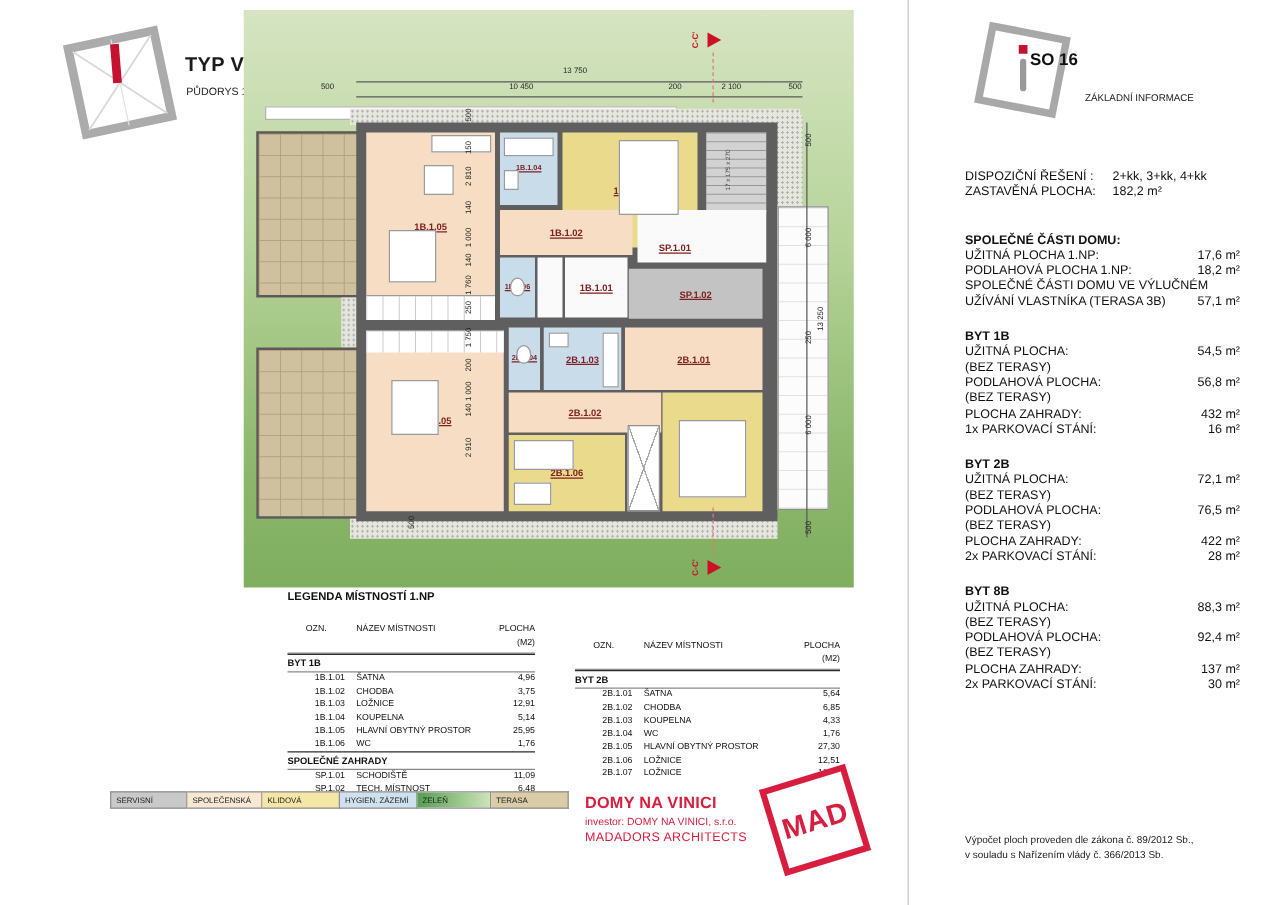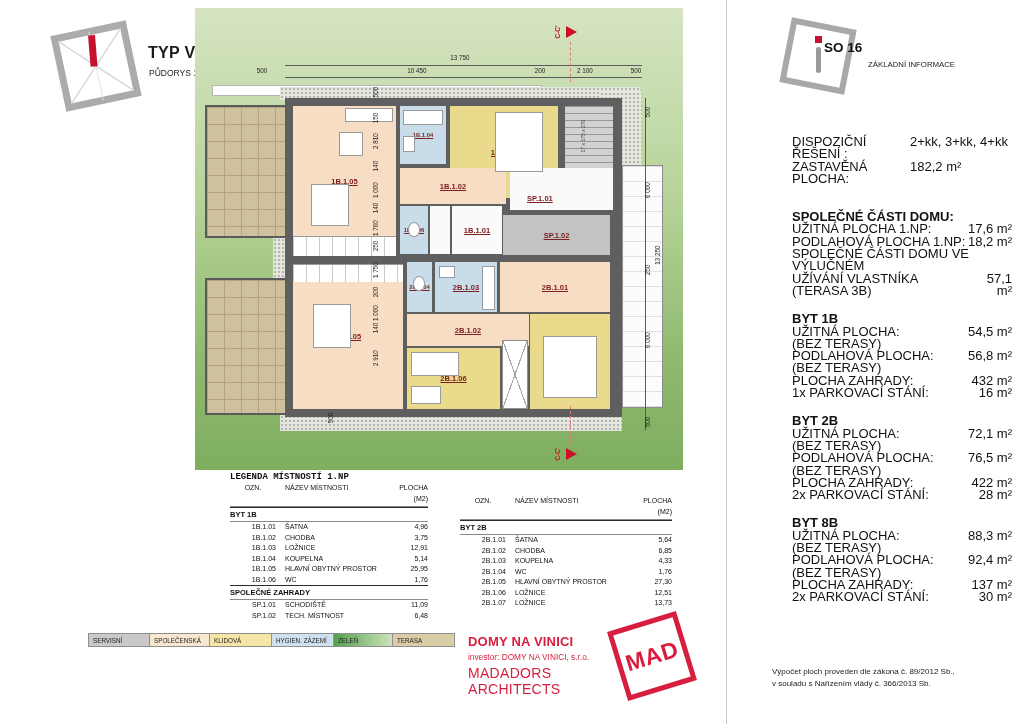--- a/index.html
+++ b/index.html
@@ -43,21 +43,21 @@
   .dim{position:absolute;font-size:6.3px;color:#1d1d1d;white-space:nowrap;transform:translate(-50%,-50%);}
   .dim.rot{transform:translate(-50%,-50%) rotate(-90deg);}
   .stairnote{position:absolute;font-size:5px;color:#444;transform:translate(-50%,-50%) rotate(-90deg);white-space:nowrap;}
 
   .marker-label{position:absolute;font-size:6.5px;font-weight:bold;color:#cc1126;transform:translate(-50%,-50%) rotate(-90deg);white-space:nowrap;}
   .marker-tri{position:absolute;width:0;height:0;border-left:11px solid #cc1126;border-top:6px solid transparent;border-bottom:6px solid transparent;}
   .marker-dash{position:absolute;width:0;border-left:1px dashed #dd7a7a;}
 
   
   #legend{position:absolute;left:230px;top:472px;width:442px;}
-  #legend .ltitle{font-size:9px;font-weight:bold;color:#111;margin-bottom:0;font-family:Liberation Mono, monospace;}
+  #legend .ltitle{font-size:9px;font-weight:bold;color:#111;margin-bottom:16px;}
   .ltables{display:flex;gap:32px;}
   .lt{font-size:7px;color:#111;}
   .lt.left{width:198px;}
   .lt.right{width:212px;margin-top:13px;}
   .lrow{display:flex;line-height:10.5px;}
   .lrow .c1{width:55px;text-align:right;padding-right:9px;box-sizing:border-box;}
   .lrow .c2{flex:1;text-align:left;}
   .lrow .c3{width:40px;text-align:right;}
   .lhdr{border-bottom:1px solid #8a8a8a;padding:1px 0 2px 0;}
   .lhdr .c1{text-align:center;}
@@ -65,29 +65,29 @@
 
   
   #zonelegend{position:absolute;left:88px;top:633px;display:flex;height:14px;}
   .zl{box-sizing:border-box;border:1px solid #8f8f8f;border-left-width:0;font-size:6.3px;color:#222;display:flex;align-items:center;padding-left:4px;white-space:nowrap;overflow:hidden;}
   .zl:first-child{border-left-width:1px;}
 
   
   #brand{position:absolute;left:468px;top:634px;width:178px;text-align:left;color:#d81e3f;}
   #brand .b1{font-size:13px;font-weight:bold;letter-spacing:.2px;}
   #brand .b2{font-size:8.3px;margin-top:3px;}
-  #brand .b3{font-size:14px;margin-top:3px;letter-spacing:.3px;}
+  #brand .b3{font-size:10px;margin-top:3px;letter-spacing:.3px;}
   #madlogo{position:absolute;left:616px;top:620px;width:72px;height:72px;border:5px solid #d81e3f;transform:rotate(-17deg);display:flex;align-items:center;justify-content:center;background:#fff;box-sizing:border-box;}
   #madlogo span{font-size:23px;font-weight:bold;color:#d81e3f;letter-spacing:.5px;}
 
   
   #divider{position:absolute;left:726px;top:0;width:1px;height:724px;background:#c9c9c9;}
   #so-title{position:absolute;left:824px;top:40px;font-size:13.5px;font-weight:bold;color:#111;}
-  #so-sub{position:absolute;left:868px;top:60px;font-size:7.8px;color:#222;}
-  #info{position:absolute;left:772px;top:136px;width:232px;font-size:13px;color:#111;line-height:12.3px;margin-left:20px;}
+  #so-sub{position:absolute;left:868px;top:74px;font-size:7.8px;color:#222;}
+  #info{position:absolute;left:772px;top:136px;width:232px;font-size:10px;color:#111;line-height:12.3px;}
   .g-row{display:flex;}
   .g-row .gl{width:118px;}
   .i-sec{margin-top:0;}
   .i-head{font-weight:bold;}
   .i-row{display:flex;justify-content:space-between;}
   .i-row .iv{text-align:right;padding-right:12px;}
   #footnote{position:absolute;left:772px;top:666px;font-size:8px;color:#222;line-height:11.5px;}
 </style>
 </head>
 <body>

